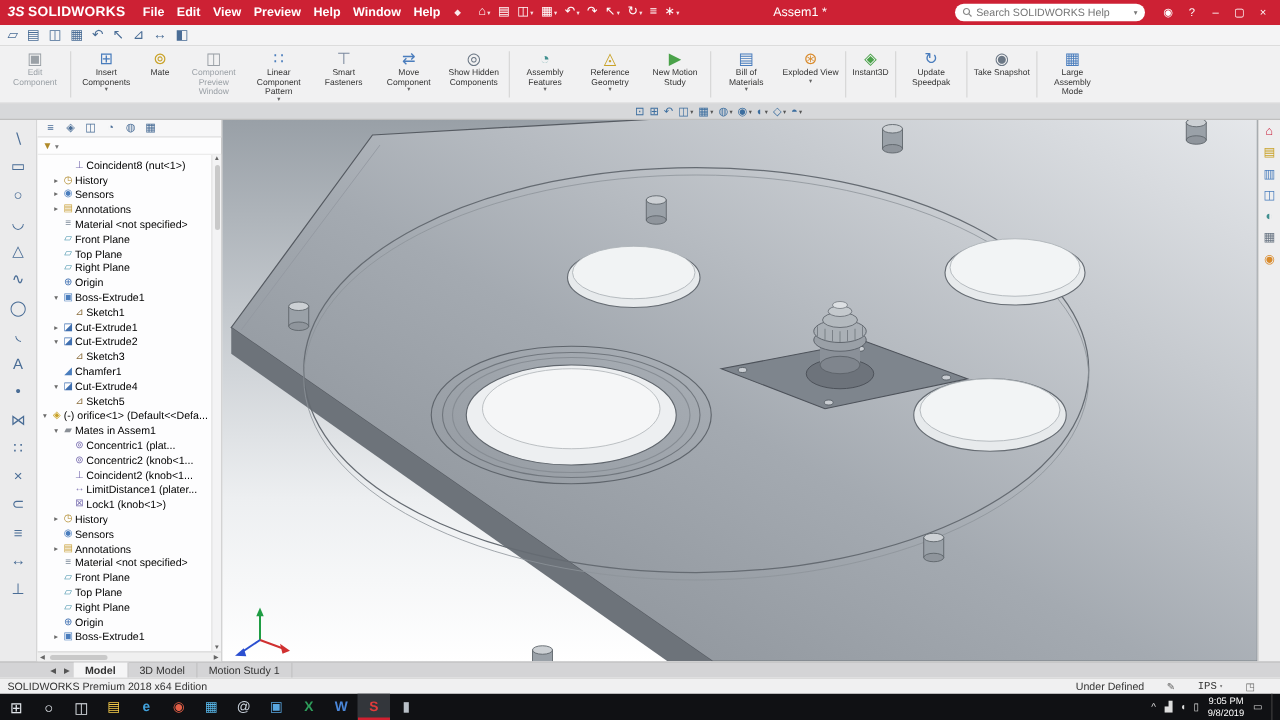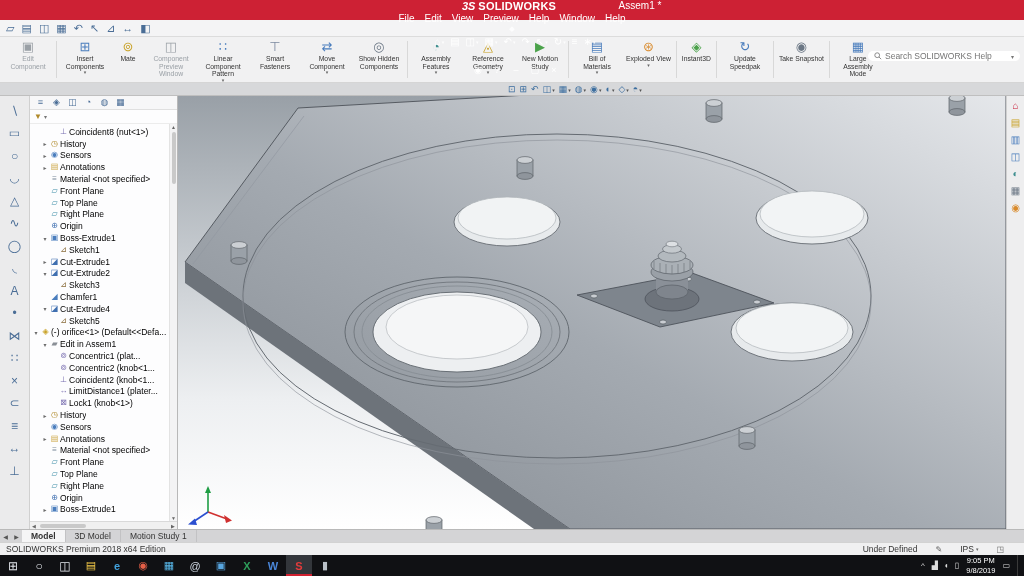--- a/index.html
+++ b/index.html
@@ -1,23 +1,23 @@
 <!DOCTYPE html>
 <html><head>
 <meta charset="utf-8">
 <style>
   *{margin:0;padding:0;box-sizing:border-box;user-select:none;}
   html,body{width:1024px;height:576px;overflow:hidden;font-family:"Liberation Sans",sans-serif;background:#fff;}
 
   
-  .titlebar{height:20px;background:#cd2134;display:flex;align-items:center;color:#fff;padding:0 4px;gap:1px;position:relative;flex-direction:column;}
+  .titlebar{height:20px;background:#cd2134;display:flex;align-items:center;color:#fff;padding:0 4px;gap:1px;position:relative;}
   .logo{display:flex;align-items:baseline;gap:3px;margin-right:8px;padding-left:2px;white-space:nowrap;}
   .logo .mark{font-style:italic;font-weight:bold;font-size:11px;}
   .logo .word{font-weight:bold;font-size:11px;letter-spacing:.2px;}
-  .menus{display:flex;}
+  .menus{display:flex;font-weight:bold;}
   .menu-item{font-size:10px;padding:0 5px;cursor:default;}
   .pin{font-size:7px;padding:0 5px;opacity:.9;}
   .tb-tools{display:flex;align-items:center;gap:2px;margin-left:6px;}
   .tb-tool{display:flex;align-items:center;padding:0 2px;height:16px;}
   .tb-ic{font-size:10px;line-height:1;}
   .tb-dd{font-size:5px;margin-left:1px;opacity:.85;}
   .doc-title{position:absolute;left:640px;transform:translateX(-50%);font-size:10px;white-space:nowrap;}
   .search-box{margin-left:auto;display:flex;align-items:center;background:#fff;border-radius:8px;height:14px;width:152px;padding:0 6px;gap:3px;}
   .search-box input{border:none;outline:none;font-size:8.5px;color:#555;flex:1;background:transparent;font-family:"Liberation Sans",sans-serif;min-width:0;}
   .sdd{color:#777;font-size:6px;}
@@ -74,30 +74,30 @@
   .vscroll{position:absolute;right:0;top:28px;bottom:8px;width:8px;background:#f3f3f4;border-left:1px solid #e3e3e3;display:flex;flex-direction:column;align-items:center;font-size:5px;color:#666;}
   .vs-thumb{width:4px;background:#c9c9c9;height:52px;border-radius:2px;margin-top:2px;}
 
   .viewport{flex:1;position:relative;background:linear-gradient(180deg,#99a0a7 0%,#c3c8cd 35%,#edeff1 70%,#ffffff 100%);overflow:hidden;}
   .viewport svg{display:block;width:100%;height:100%;}
 
   .taskpane{width:18px;background:#eeeeef;border-left:1px solid #cfcfcf;display:flex;flex-direction:column;align-items:center;padding-top:5px;gap:7px;flex:none;}
   .tp-icon{font-size:10px;line-height:1;}
 
   
-  .doctabs{height:13px;background:#d4d4d6;display:flex;align-items:stretch;border-top:1px solid #b9b9b9;font-size:8.5px;}
+  .doctabs{height:13px;background:#d4d4d6;display:flex;align-items:stretch;border-top:1px solid #b9b9b9;font-size:8.5px;padding-left:37px;}
   .dt-arrow{width:11px;display:flex;align-items:center;justify-content:center;color:#555;font-size:6px;}
   .doctab{padding:0 9px;display:flex;align-items:center;color:#333;border-right:1px solid #c2c2c4;white-space:nowrap;}
   .doctab.active{background:#f5f5f6;font-weight:bold;}
 
   
   .statusbar{height:13px;background:#f0f0f1;border-top:1px solid #d2d2d2;display:flex;align-items:center;font-size:8.5px;color:#333;padding:0 6px;}
   .sb-right{margin-left:auto;display:flex;align-items:center;gap:18px;padding-right:14px;}
   .sb-ic{font-size:8px;color:#666;}
-  .sb-units{display:flex;align-items:center;gap:2px;}
+  .sb-units{display:flex;align-items:center;gap:2px;font-family:Liberation Mono, monospace;}
   .sdd2{font-size:5px;color:#666;}
 
   
   .taskbar{height:21px;background:#101114;display:flex;align-items:stretch;color:#e8e8e8;}
   .tb-cell{width:26px;display:flex;align-items:center;justify-content:center;font-size:11px;flex:none;}
   .tb-cell.sys{font-size:12px;color:#dfe3e8;}
   .tb-cell.active{background:#33363b;box-shadow:inset 0 -2px 0 #d02030;}
   .tray{margin-left:auto;display:flex;align-items:center;gap:7px;padding-right:3px;}
   .tray-glyph{font-size:8px;color:#ddd;line-height:1;}
   .clock{font-size:7.5px;line-height:1.3;text-align:center;color:#fff;}
@@ -439,21 +439,21 @@
           <span class="tr-lbl">Sketch5</span>
         </div>
         <div class="tree-row" style="padding-left: 2px;">
           <span class="tr-exp">▾</span>
           <span class="tr-ic ic-component">◈</span>
           <span class="tr-lbl">(-) orifice&lt;1&gt; (Default&lt;&lt;Defa...</span>
         </div>
         <div class="tree-row" style="padding-left: 11px;">
           <span class="tr-exp">▾</span>
           <span class="tr-ic ic-mates-folder">▰</span>
-          <span class="tr-lbl">Edit in Assem1</span>
+          <span class="tr-lbl">Mates in Assem1</span>
         </div>
         <div class="tree-row" style="padding-left: 20px;">
           <span class="tr-exp"></span>
           <span class="tr-ic ic-concentric">⊚</span>
           <span class="tr-lbl">Concentric1 (plat...</span>
         </div>
         <div class="tree-row" style="padding-left: 20px;">
           <span class="tr-exp"></span>
           <span class="tr-ic ic-concentric">⊚</span>
           <span class="tr-lbl">Concentric2 (knob&lt;1...</span>

